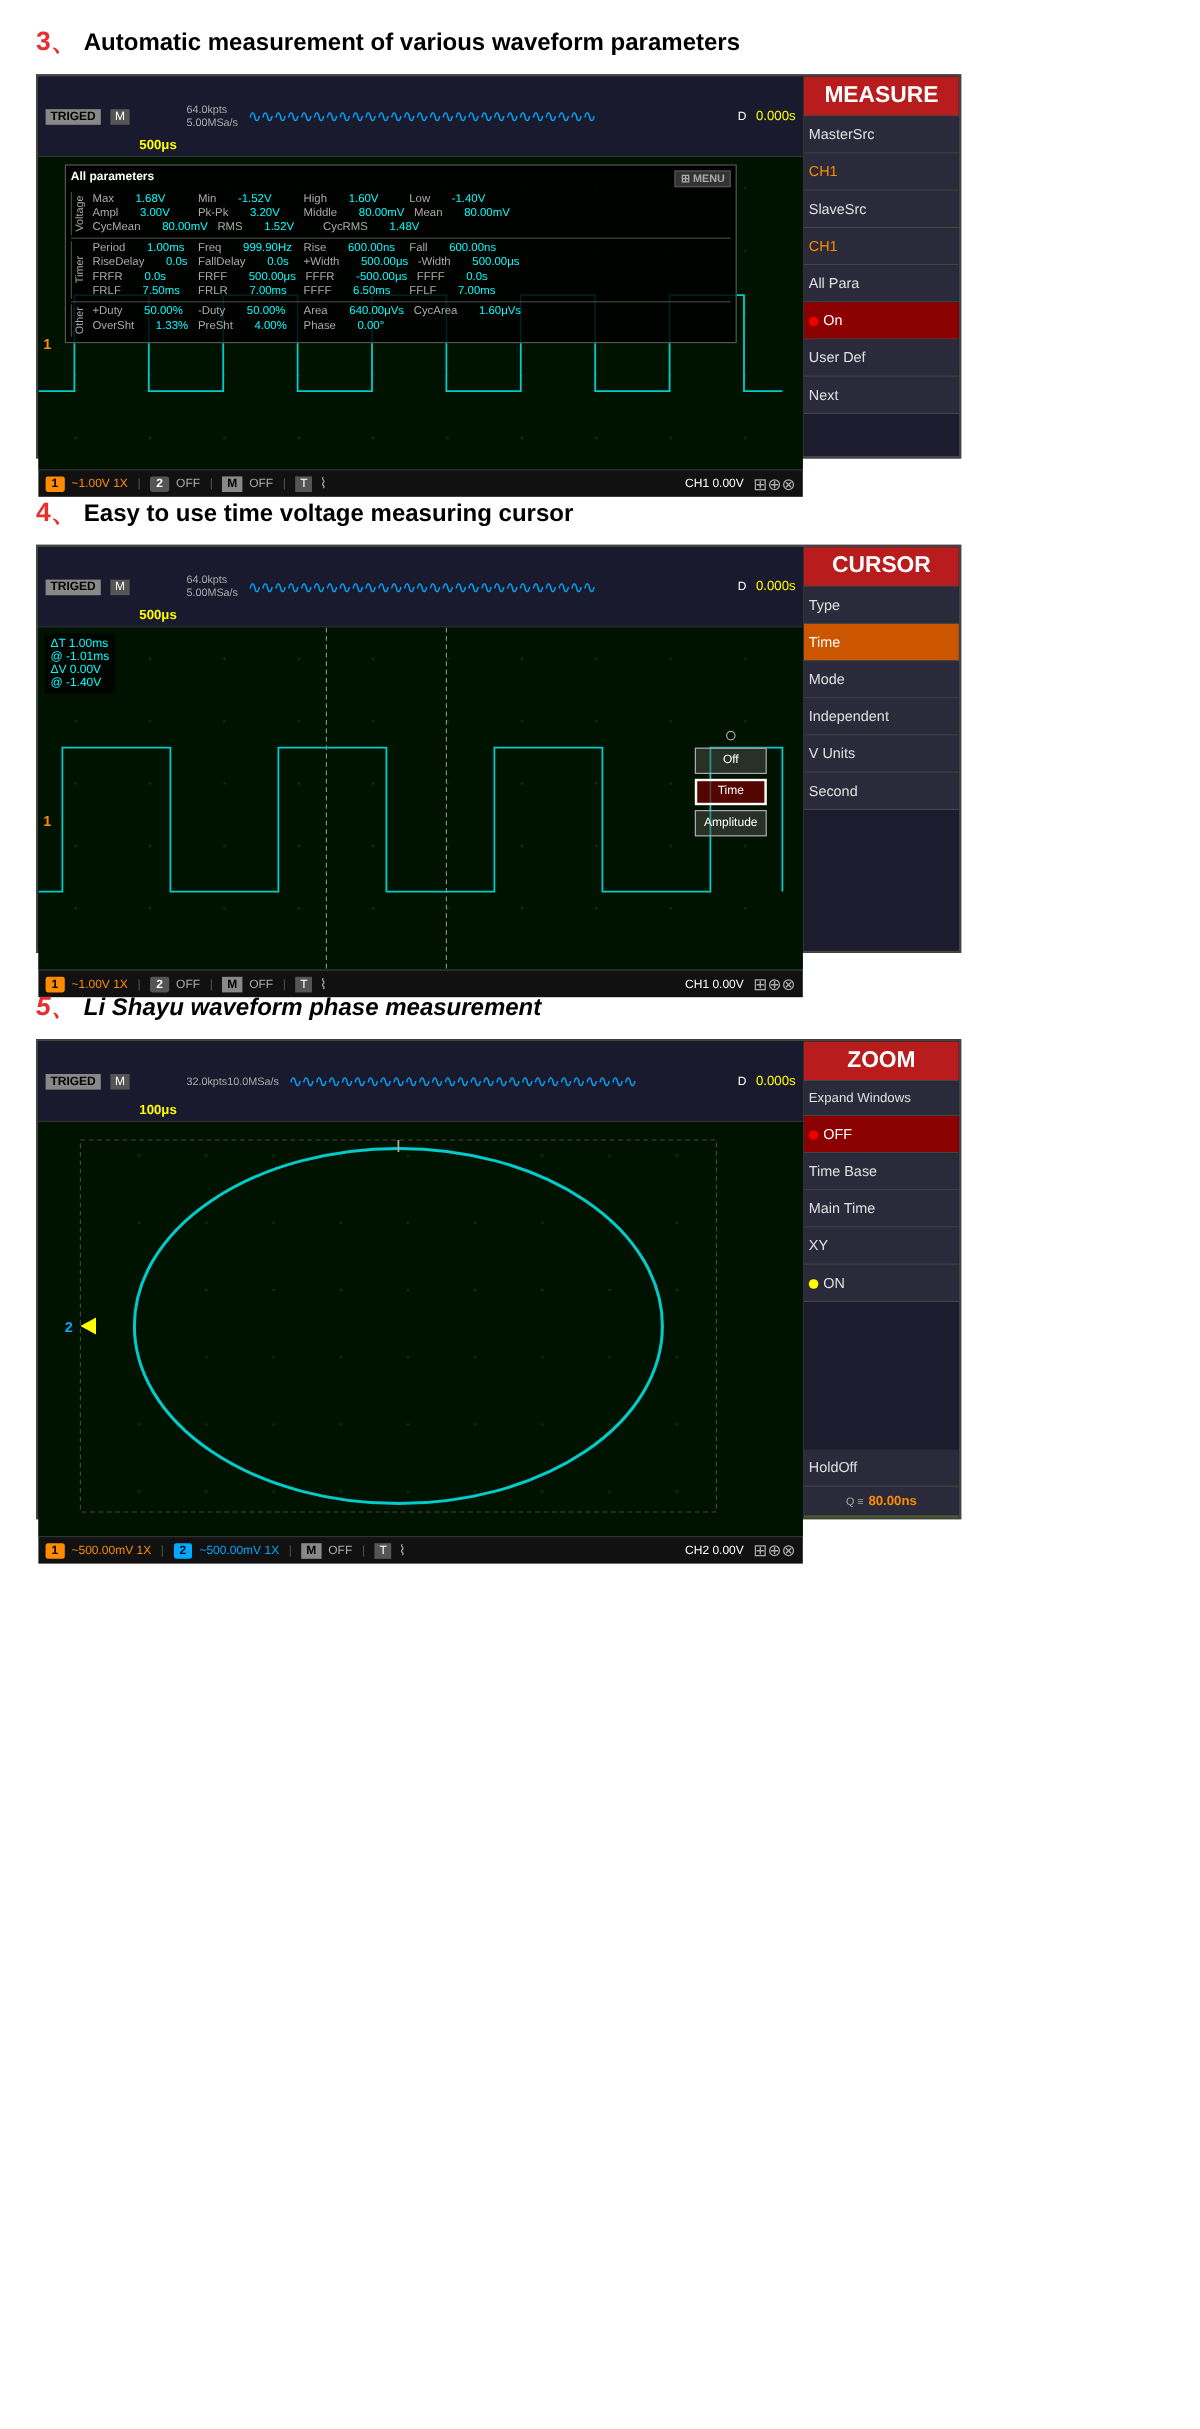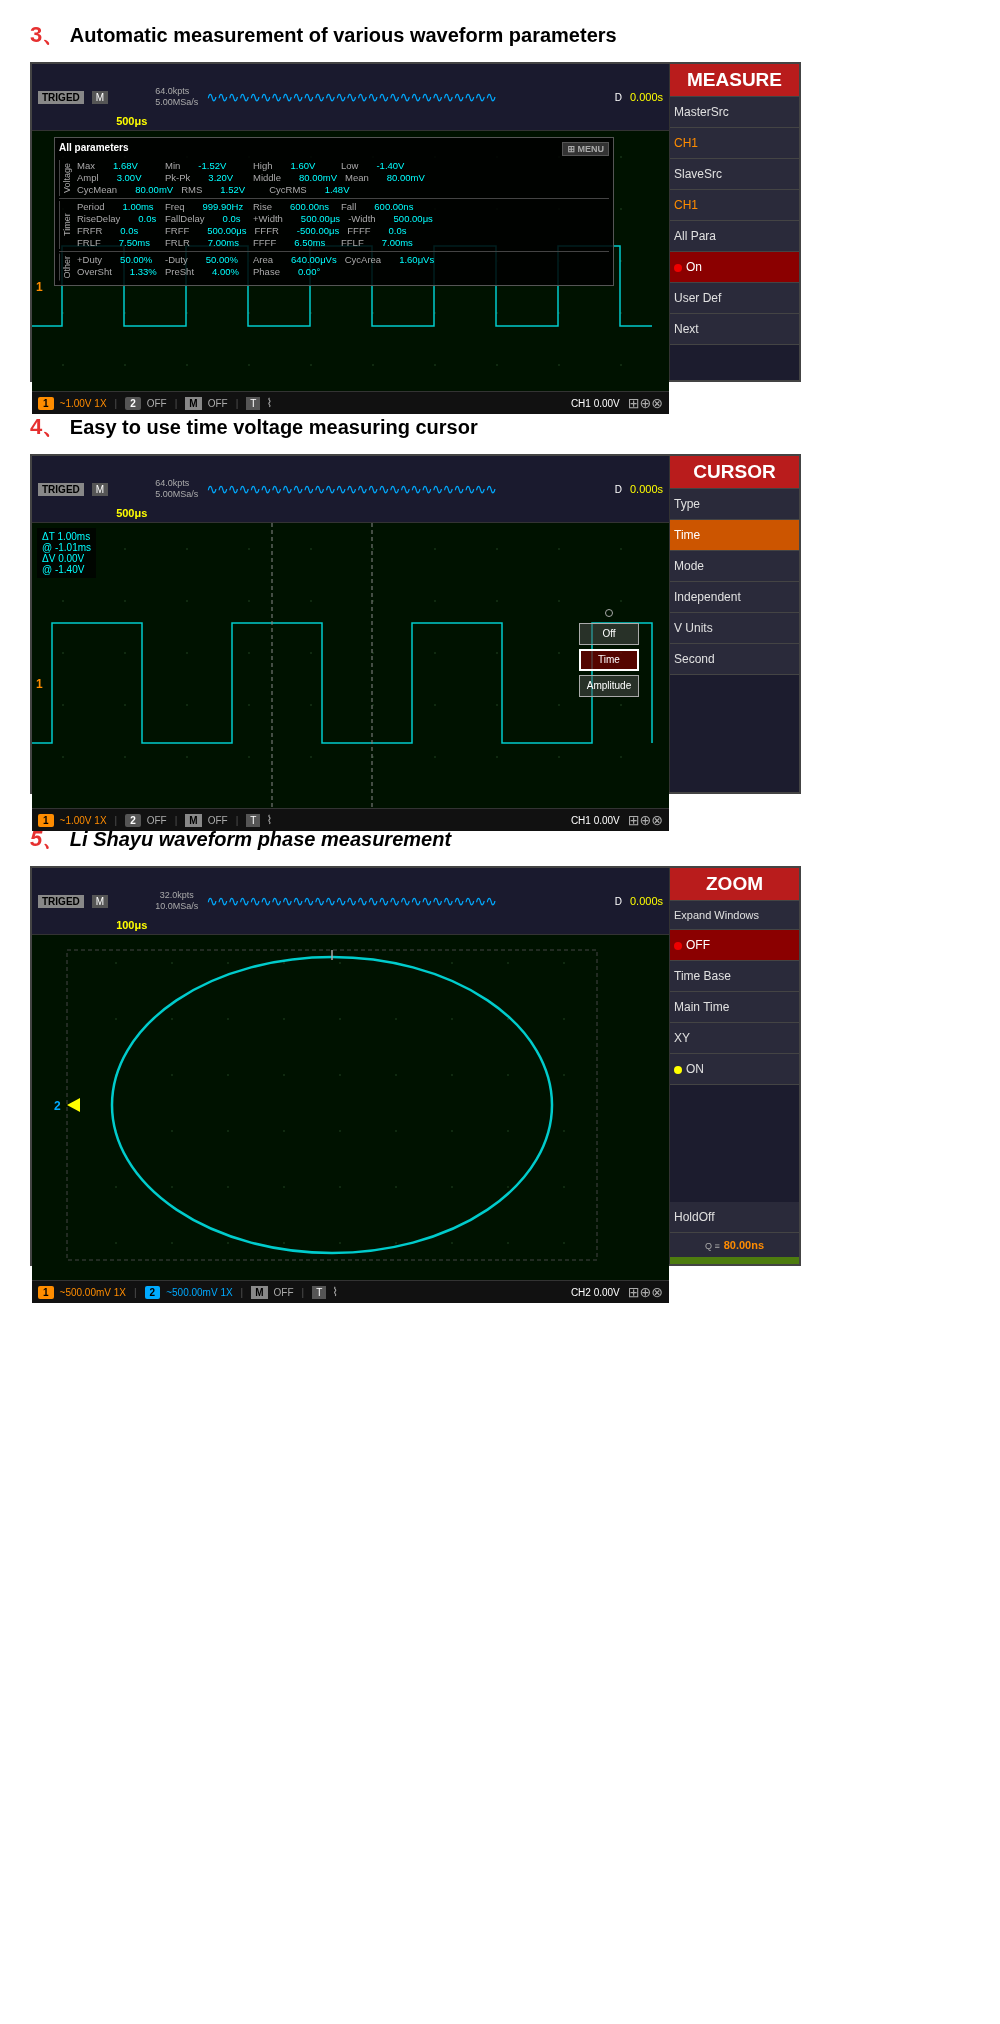--- a/index.html
+++ b/index.html
@@ -309,21 +309,21 @@
 
     
     .waveform-svg { width: 100%; height: 100%; }
 
     .right-panel-btn-small {
       background: #2a2a3a;
       color: #e8c050;
       text-align: center;
       padding: 6px 4px;
       font-size: 11px;
-      border-bottom: 7px solid #4d7c0f;
+      border-bottom: 1px solid #4d7c0f;
       cursor: pointer;
     }
   </style>
 </head>
 <body>
 
 <p class="section-title">
   <span class="num">3、</span>
   <span>Automatic measurement of various waveform parameters</span>
 </p>
@@ -674,21 +674,21 @@
   <span>Li Shayu waveform phase measurement</span>
 </p>
 
 <div class="scope-container" style="height:400px;">
   <div class="scope-screen">
 
     <div class="scope-topbar">
       <span class="triged">TRIGED</span>
       <span class="m-box">M</span>
       <span class="timebase">100μs</span>
-      <span style="display:flex;flex-direction:column;line-height:1.1;text-align:center;">
+      <span style="display:flex;flex-direction:row;line-height:1.1;">
         <span class="samplerate">32.0kpts</span>
         <span class="samplerate">10.0MSa/s</span>
       </span>
       <span class="zigzag">∿∿∿∿∿∿∿∿∿∿∿∿∿∿∿∿∿∿∿∿∿∿∿∿∿∿∿</span>
       <span class="d-label">D</span>
       <span class="time-offset">0.000s</span>
     </div>
 
     <div class="scope-grid-area" style="min-height:345px;">
       <svg class="waveform-svg" xmlns="http://www.w3.org/2000/svg">

